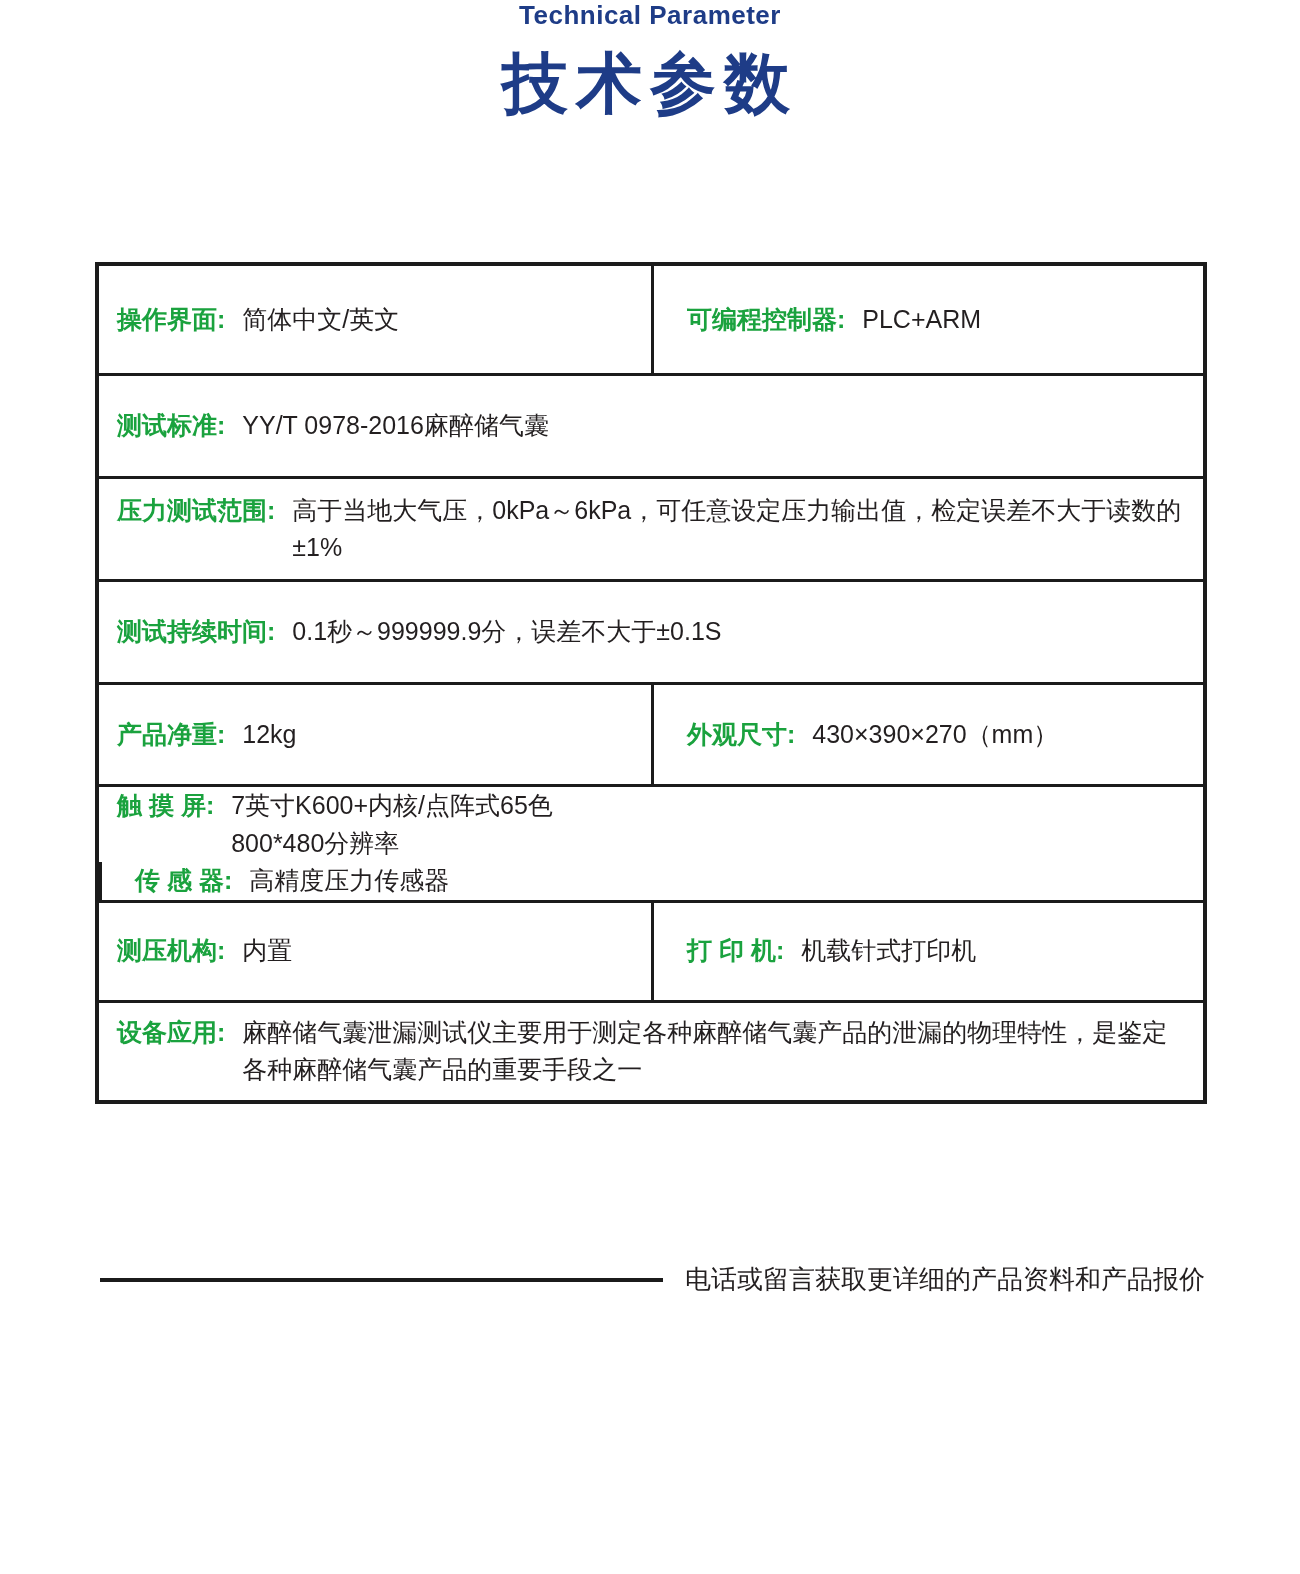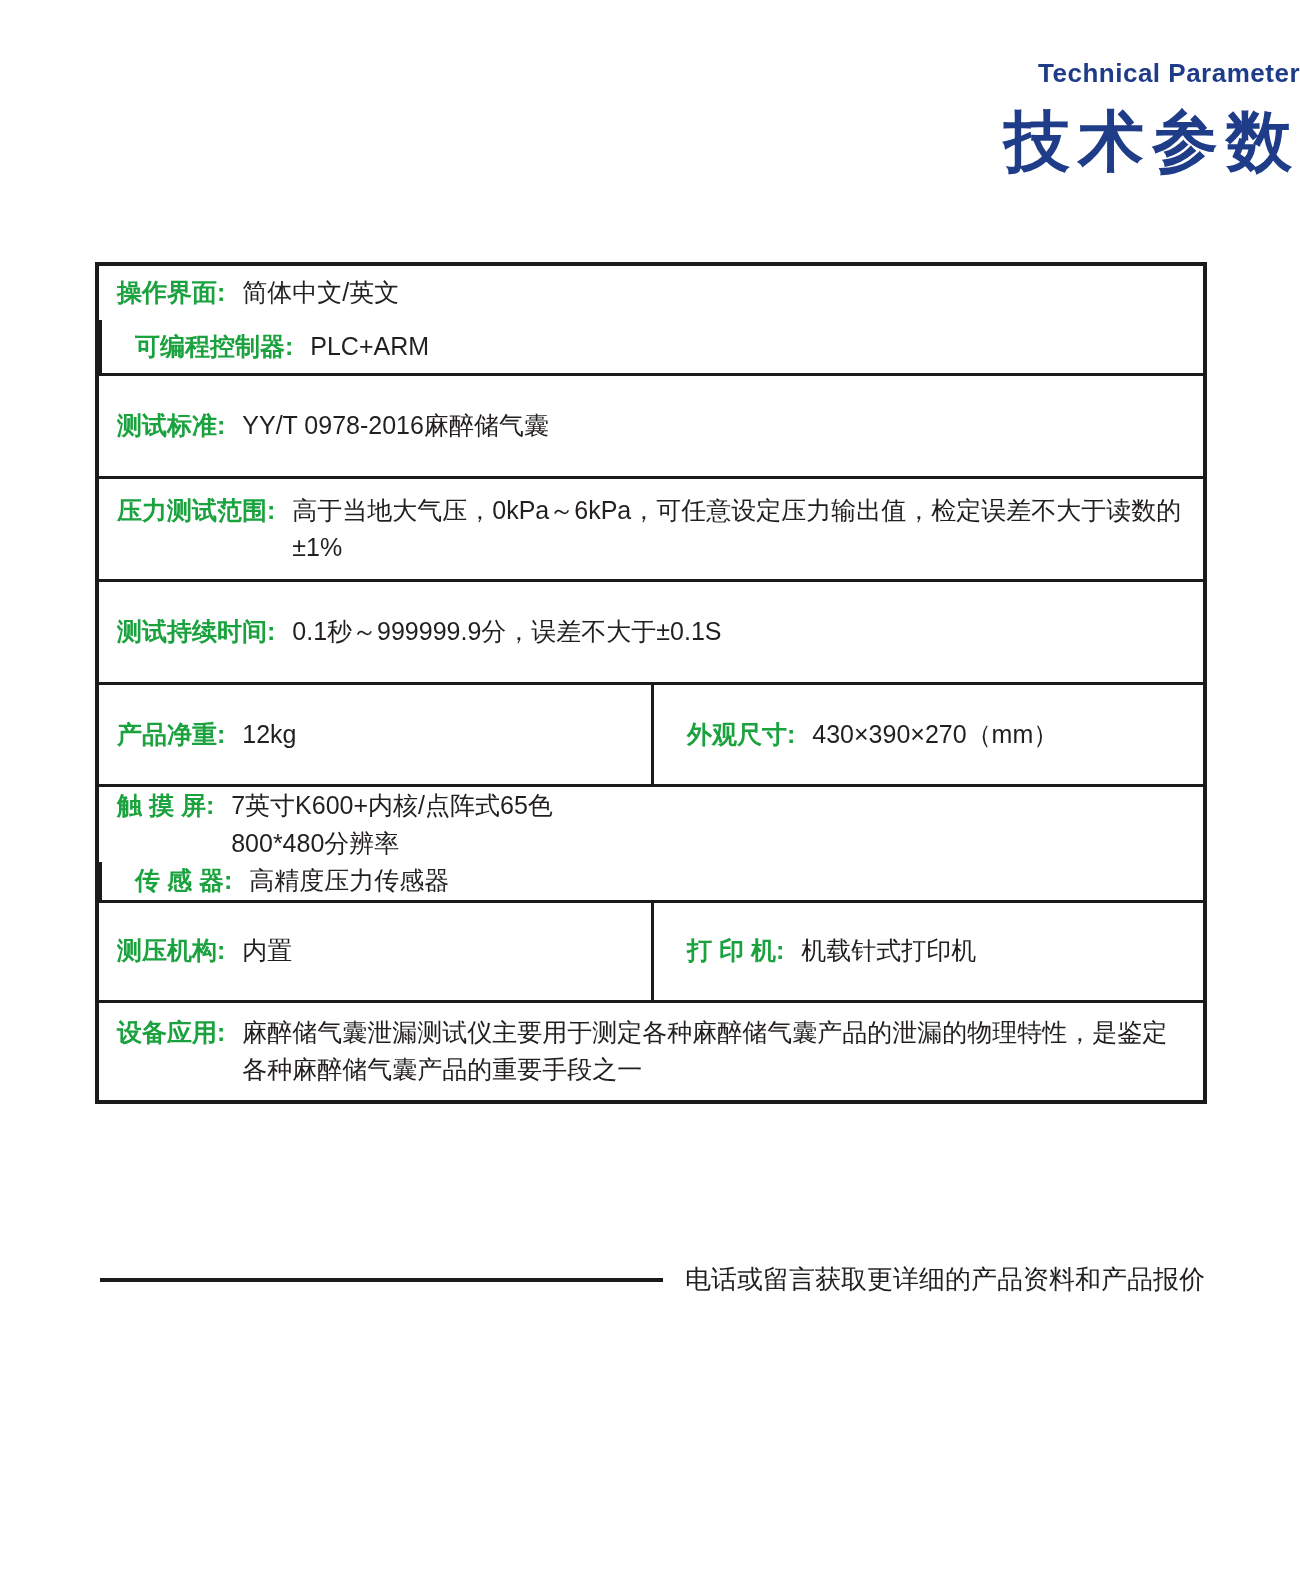--- a/index.html
+++ b/index.html
@@ -4,21 +4,21 @@
 <style>
   * { margin: 0; padding: 0; box-sizing: border-box; }
   html, body { background: #ffffff; }
   body {
     width: 1300px;
     height: 1574px;
     position: relative;
     font-family: "Liberation Sans", "DejaVu Sans", sans-serif;
     color: #231f20;
   }
-  .header { text-align: right; padding-top: 58px; }
+  .header { text-align: center; }
   .subtitle {
     color: #1e3c87;
     font-size: 26px;
     font-weight: bold;
     letter-spacing: 0.5px;
   }
   .title {
     color: #1e3c87;
     font-size: 66px;
     font-weight: bold;
@@ -89,21 +89,21 @@
 </head>
 <body>
 
 <div class="header">
   <div class="subtitle">Technical Parameter</div>
   <div class="title">技术参数</div>
 </div>
 
 <div class="paramtable">
 
-  <div class="row" style="min-height:110px;flex-direction:column;">
+  <div class="row" style="min-height:110px;">
     <div class="cell">
       <div class="pair">
         <span class="lbl">操作界面: </span>
         <span class="val">简体中文/英文</span>
       </div>
     </div>
     <div class="cell">
       <div class="pair">
         <span class="lbl">可编程控制器: </span>
         <span class="val">PLC+ARM</span>

